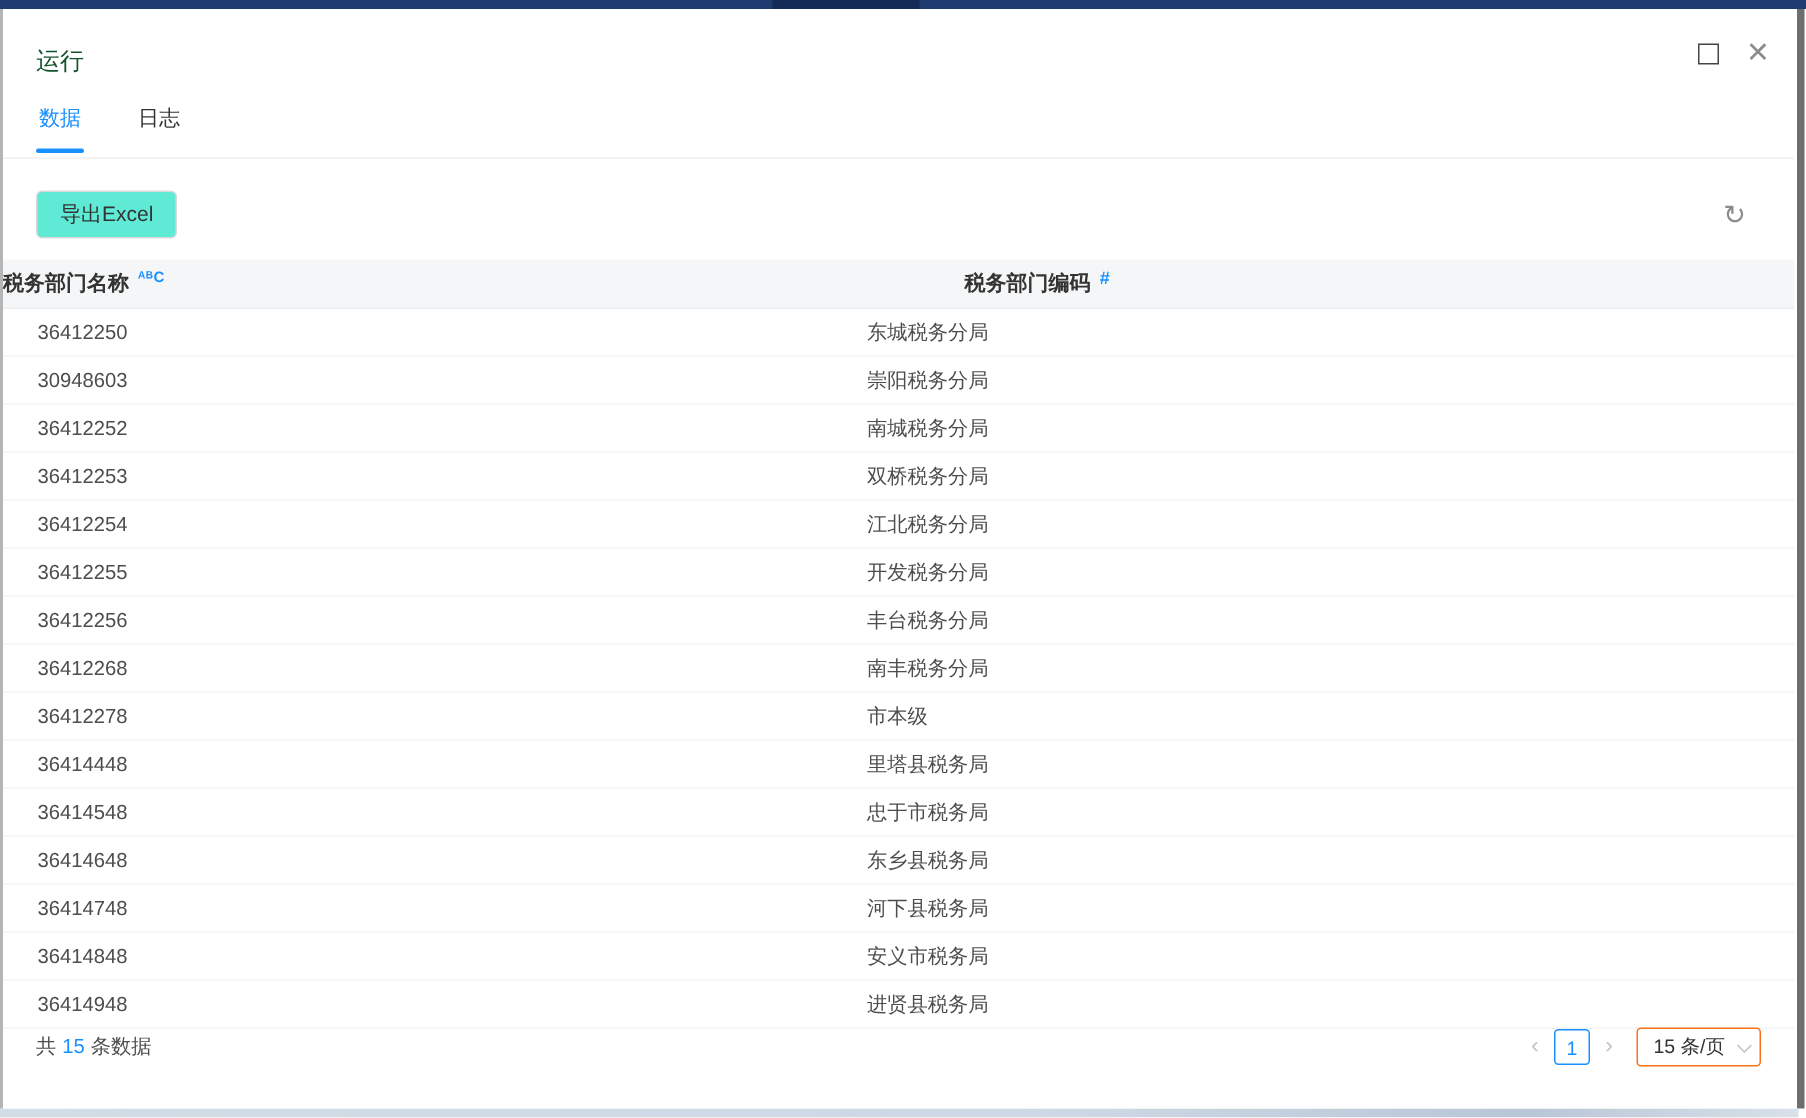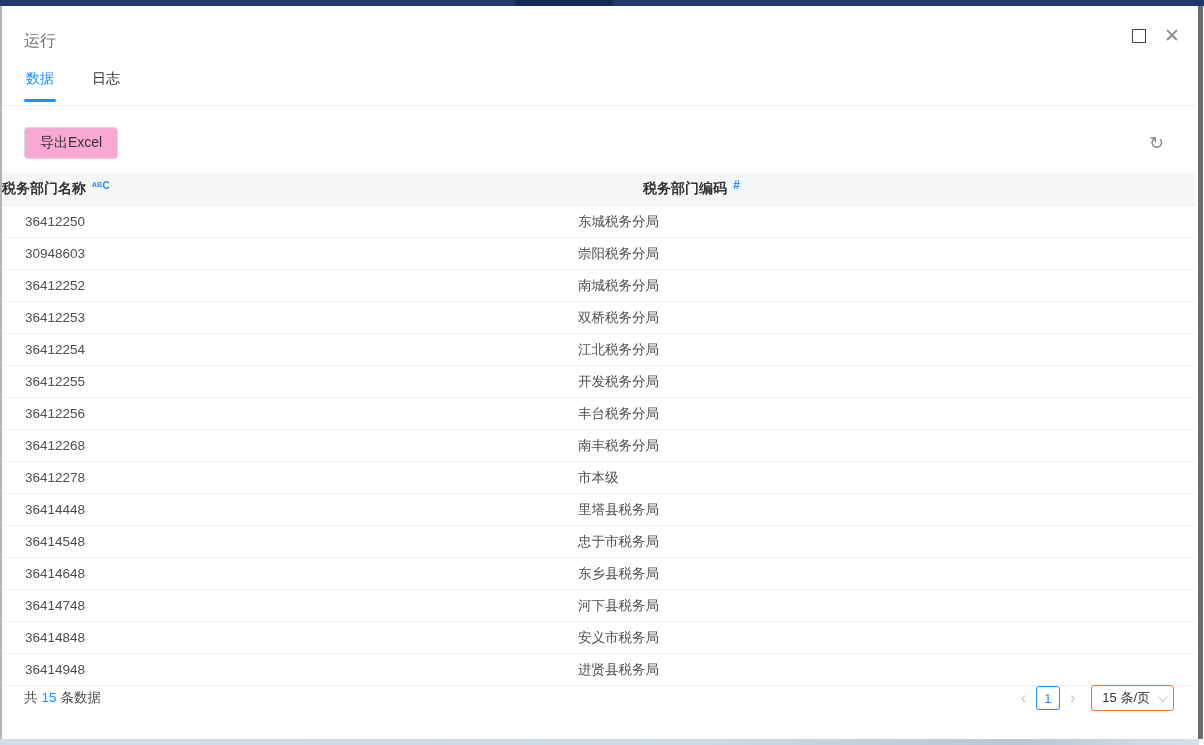--- a/index.html
+++ b/index.html
@@ -32,21 +32,21 @@
     background: #b5b5b5;
   }
   
   .modal {
     position: absolute; top: 6px; left: 2px; width: 1194px; height: 733px;
     background: #fff;
   }
   .modal-header { position: relative; height: 58px; }
   .modal-title {
     position: absolute; left: 22px; top: 25px;
-    font-size: 16px; color: #737373; font-weight: 500;
+    font-size: 16px; color: #14532d; font-weight: 500;
   }
   .win-controls {
     position: absolute; top: 20px; right: 16px;
     display: flex; align-items: center; gap: 18px;
   }
   .maximize-box {
     width: 14px; height: 14px; border: 1.5px solid #444;
     display: inline-block; cursor: pointer;
   }
   .close-x {
@@ -67,21 +67,21 @@
   .tab.active::after {
     content: ""; position: absolute; left: 0; right: 0; bottom: 0;
     height: 3px; background: #1890ff; border-radius: 2px;
   }
   
   .toolbar {
     position: relative; height: 50px; margin-top: 12px; padding: 0 22px;
     display: flex; align-items: center; justify-content: space-between;
   }
   .export-btn {
-    background: #f9a8d4; border: 1px solid #d9d9d9; border-radius: 4px;
+    background: #5eead4; border: 1px solid #d9d9d9; border-radius: 4px;
     height: 32px; padding: 0 15px; font-size: 14px; color: #333;
     cursor: pointer; font-family: inherit;
   }
   .refresh-icon {
     font-size: 18px; color: #8c8c8c; cursor: pointer; margin-right: 10px;
     line-height: 1;
   }
   
   .table { position: relative; margin-top: 5px; }
   .thead {

